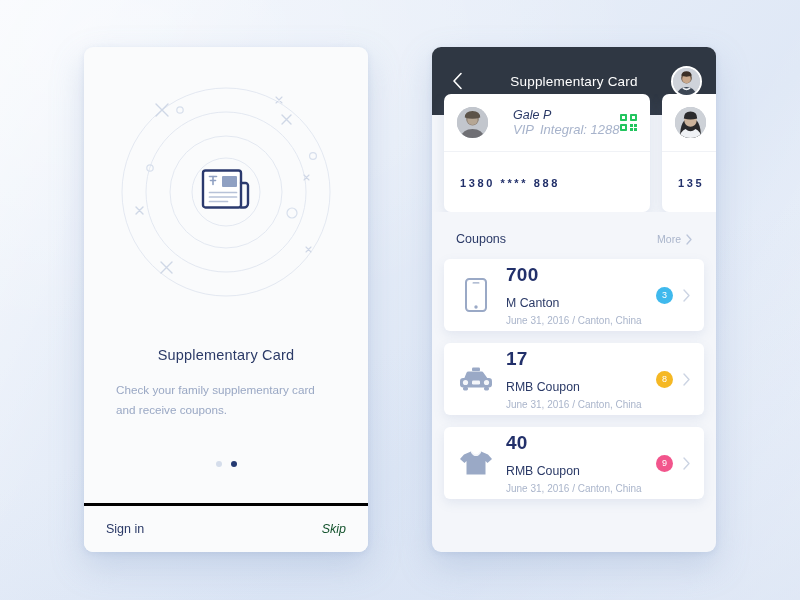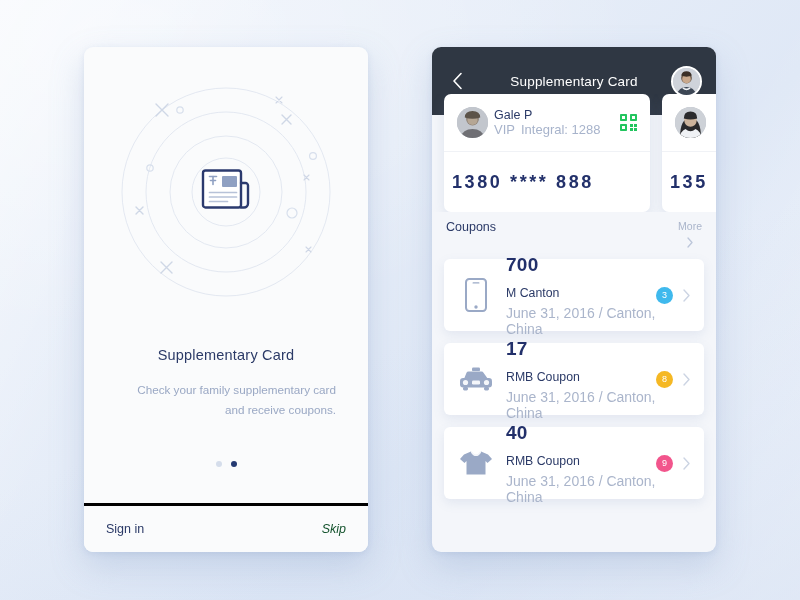--- a/index.html
+++ b/index.html
@@ -80,21 +80,21 @@
     text-align: center;
     font-size: 14.5px;
     color: #2b3a67;
     letter-spacing: 0.2px;
   }
   .onboard-sub {
     position: absolute;
     top: 333px;
     left: 32px;
     right: 32px;
-    text-align: right;
+    text-align: left;
     font-size: 11.7px;
     line-height: 20px;
     color: #9aa8c4;
   }
 
   #dots {
     position: absolute;
     top: 414px;
     left: 0;
     right: 0;
@@ -211,23 +211,24 @@
   }
   .card-avatar {
     width: 31px;
     height: 31px;
     border-radius: 50%;
     overflow: hidden;
     flex: 0 0 auto;
     background: #b9bec7;
   }
   .card-names {
-    margin-left: 6px;
+    margin-left: 25px;
     flex: 1;
     min-width: 0;
+    font-style: italic;
   }
   .card-name {
     font-size: 12.5px;
     color: #2b3a67;
     line-height: 15px;
   }
   .card-meta {
     font-size: 13px;
     color: #a7b3cb;
     line-height: 14px;
@@ -236,51 +237,50 @@
   #qr-icon {
     width: 17px;
     height: 17px;
     flex: 0 0 auto;
     cursor: pointer;
   }
   .card-number {
     height: 61px;
     display: flex;
     align-items: center;
-    padding: 0 8px;
-    font-size: 18px;
+    padding: 0 16px;
+    font-size: 11px;
     letter-spacing: 2.6px;
     color: #22306a;
     font-weight: bold;
     white-space: nowrap;
   }
 
   
   #coupons-header {
     position: absolute;
     top: 173px;
     left: 0;
     right: 0;
     height: 38px;
     display: flex;
-    align-items: flex-start;
-    padding: 0 14px;
+    align-items: center;
+    padding: 0 24px;
     gap: 35px;
   }
   #coupons-title {
     font-size: 12.5px;
     color: #2b3a67;
   }
   #more-button {
     margin-left: auto;
     display: flex;
     align-items: center;
     gap: 5px;
     cursor: pointer;
-    flex-direction: column;
   }
   #more-label {
     font-size: 10.5px;
     color: #aab5cb;
   }
 
   #coupon-list {
     position: absolute;
     top: 212px;
     left: 12px;
@@ -322,21 +322,21 @@
     font-size: 19px;
     font-weight: bold;
     color: #22306a;
     letter-spacing: 0.3px;
   }
   .coupon-unit {
     font-size: 12.3px;
     color: #2b3a67;
   }
   .coupon-sub {
-    font-size: 14px;
+    font-size: 10px;
     color: #aab5cb;
     margin-top: 1px;
   }
   .coupon-badge {
     width: 17px;
     height: 17px;
     border-radius: 50%;
     color: #ffffff;
     font-size: 9px;
     display: flex;

